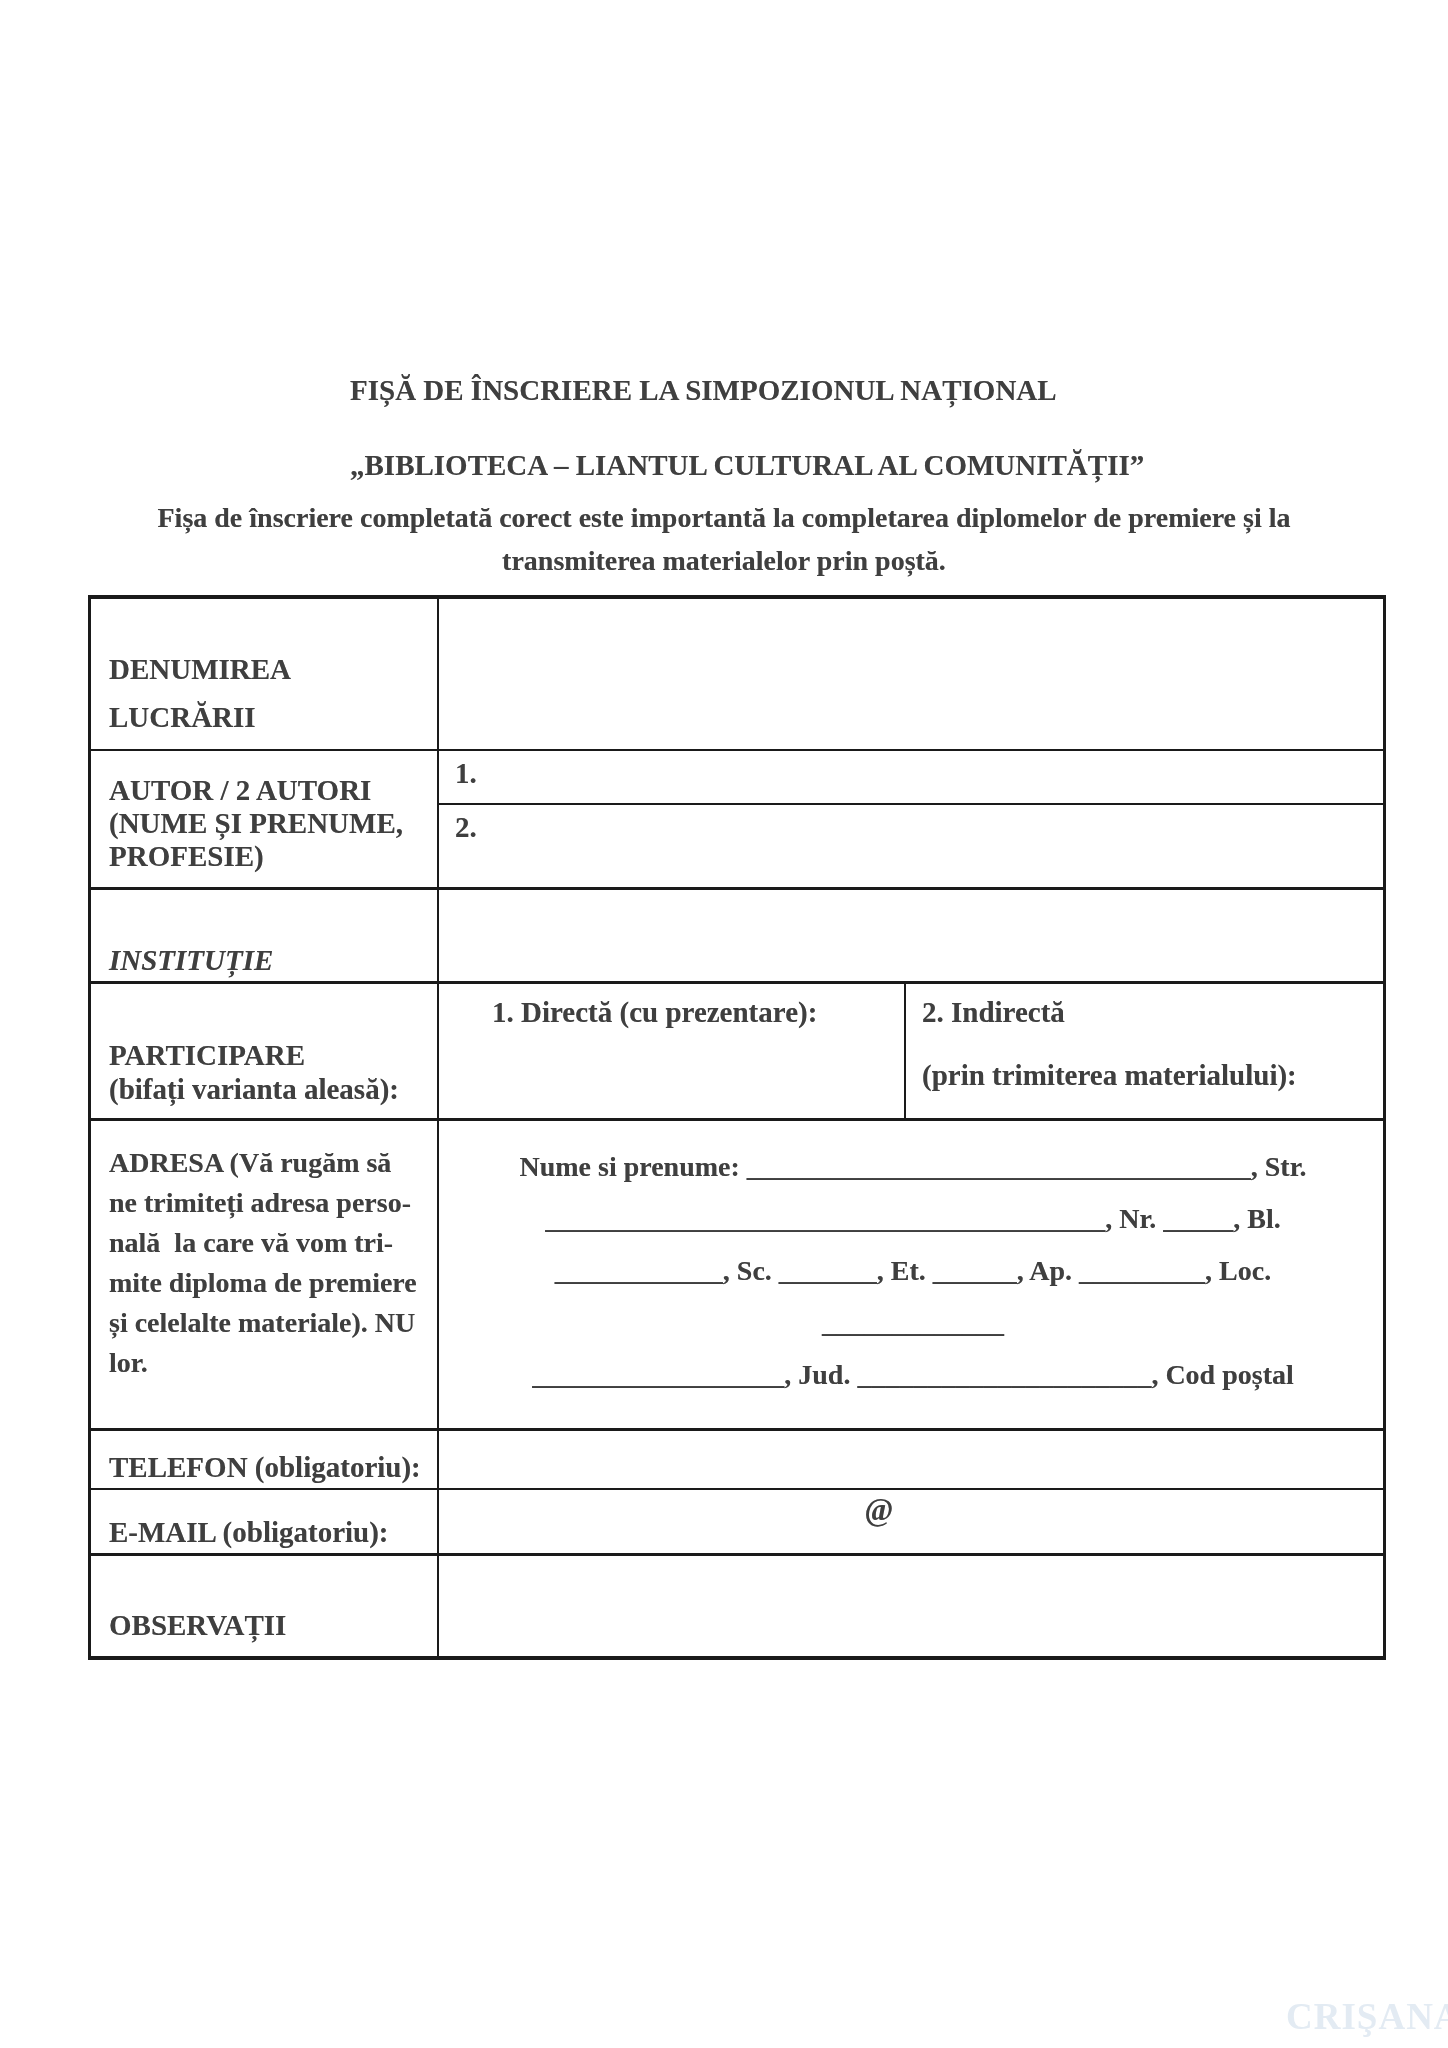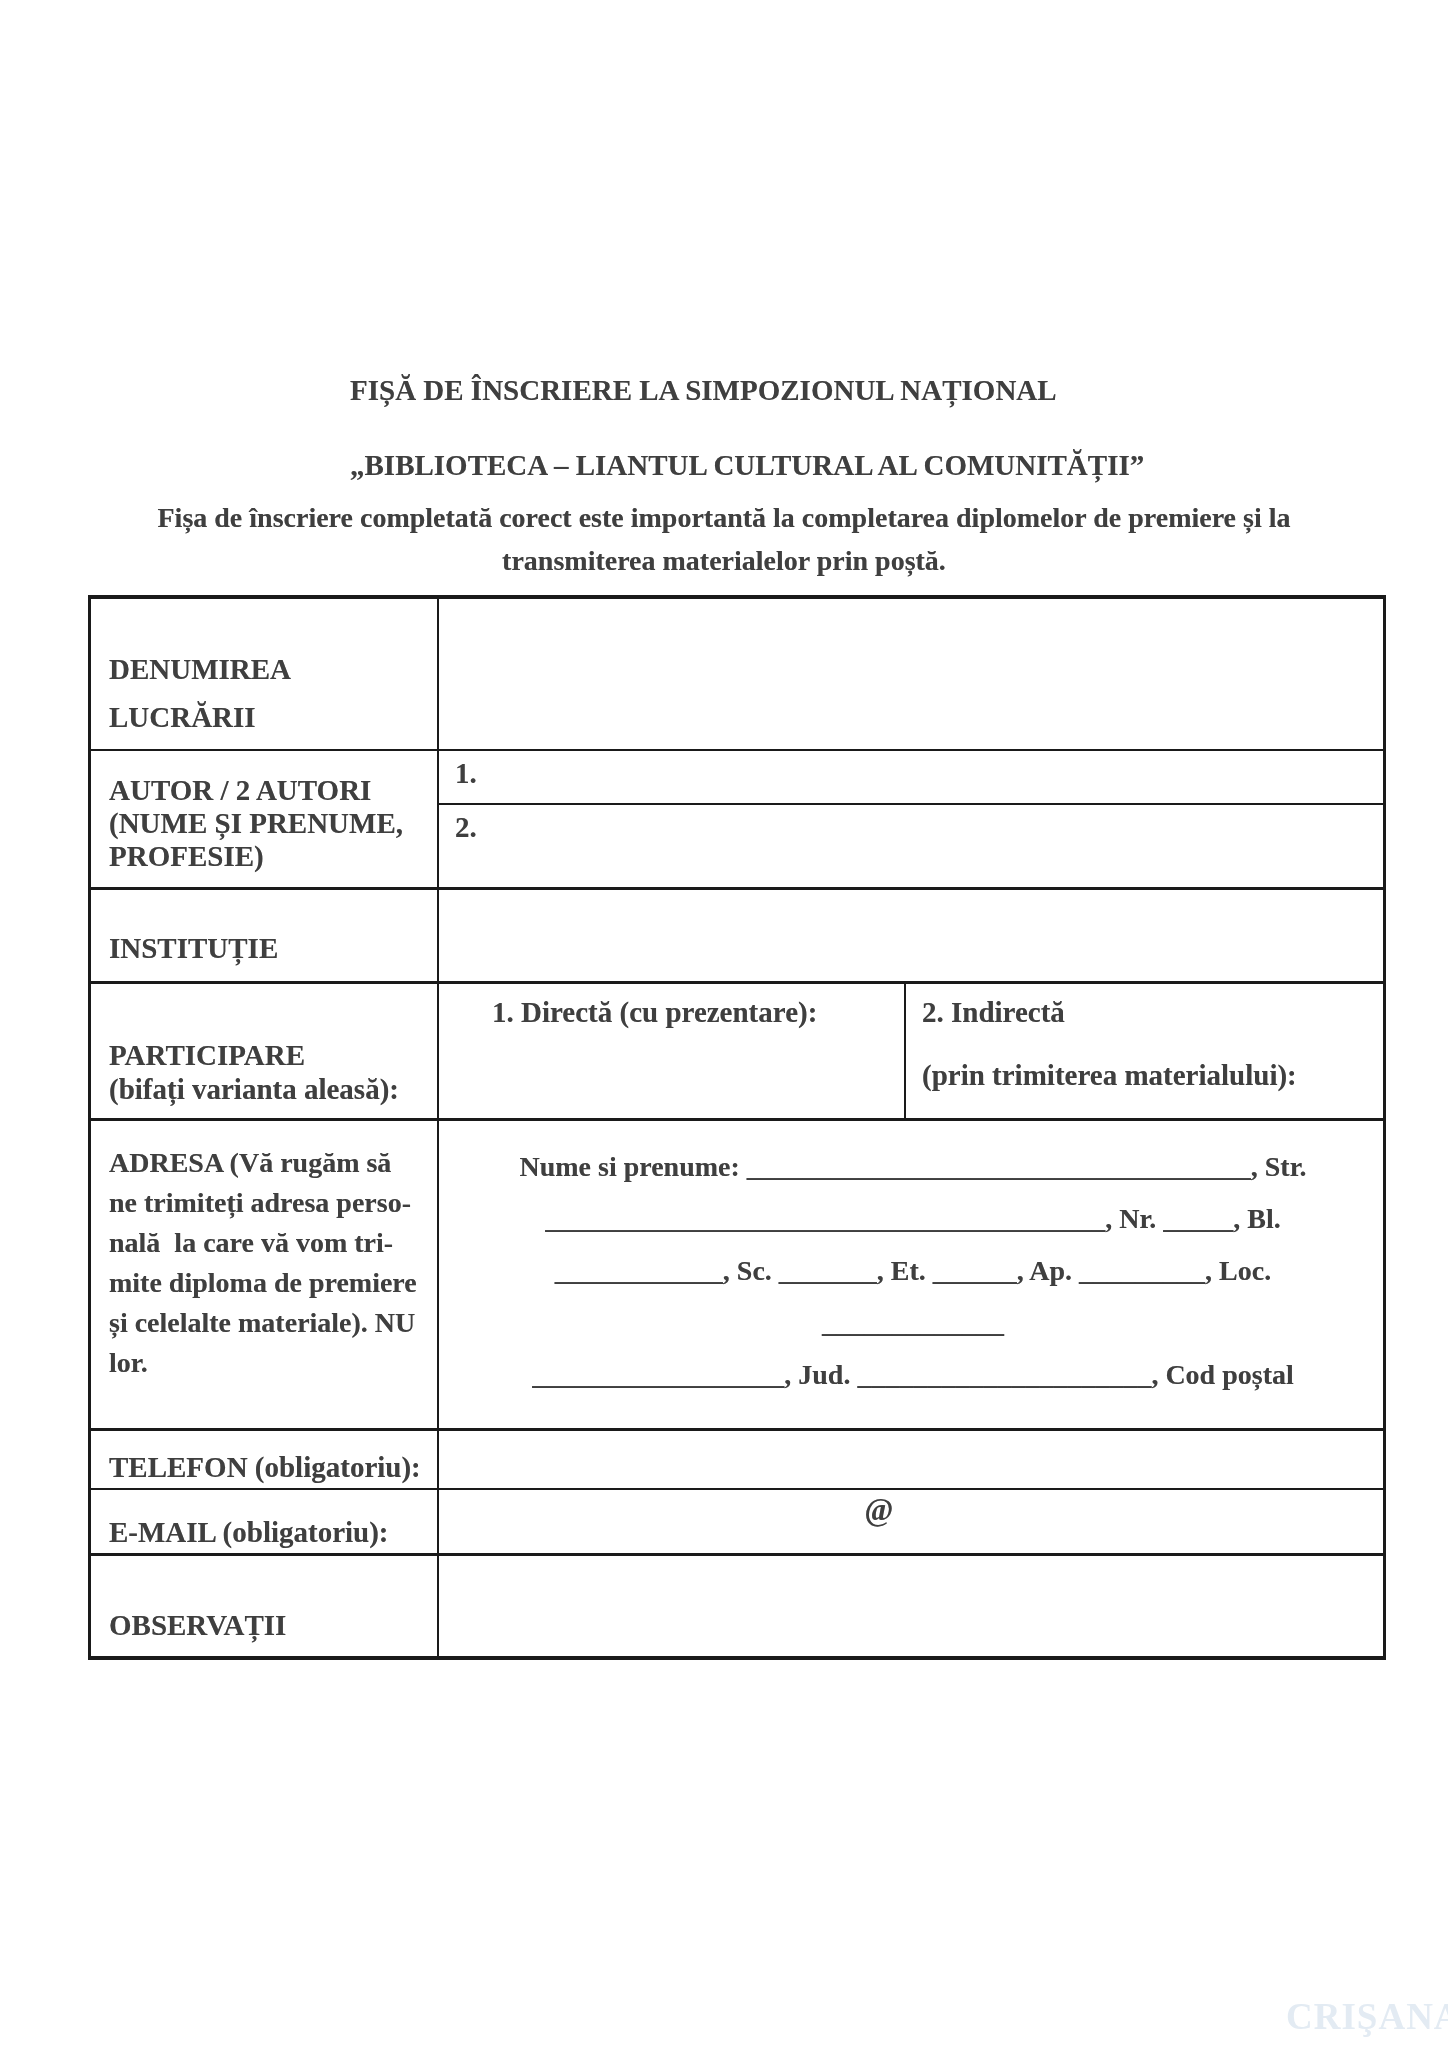--- a/index.html
+++ b/index.html
@@ -31,21 +31,21 @@
     width:348px;flex:0 0 348px;box-sizing:border-box;
     border-right:2px solid #1a1a1a;
     display:flex;flex-direction:column;justify-content:flex-end;
     font-size:29px;padding:0 10px 12px 18px;
   }
   .lab div{white-space:pre;}
   .rc{flex:1;box-sizing:border-box;position:relative;}
 
   .lab-denumirea{line-height:48px;padding-bottom:8px;}
   .lab-autori{line-height:33px;padding-bottom:14px;}
-  .lab-institutie{padding-bottom:16px;}
+  .lab-institutie{padding-bottom:4px;font-style:italic;}
   .lab-participare{line-height:34px;padding-bottom:12px;}
   .lab-adresa{justify-content:flex-start;padding-top:22px;line-height:40px;font-size:28px;}
   .lab-telefon,.lab-email{padding-bottom:4px;}
   .lab-observatii{padding-bottom:14px;}
 
   .autor-slot{box-sizing:border-box;padding:6px 0 0 16px;font-size:29px;}
   .autor-slot-1{height:54px;border-bottom:2px solid #1a1a1a;}
   .autor-slot-2{flex:1;}
   .rcol{display:flex;flex-direction:column;flex:1;}
 

